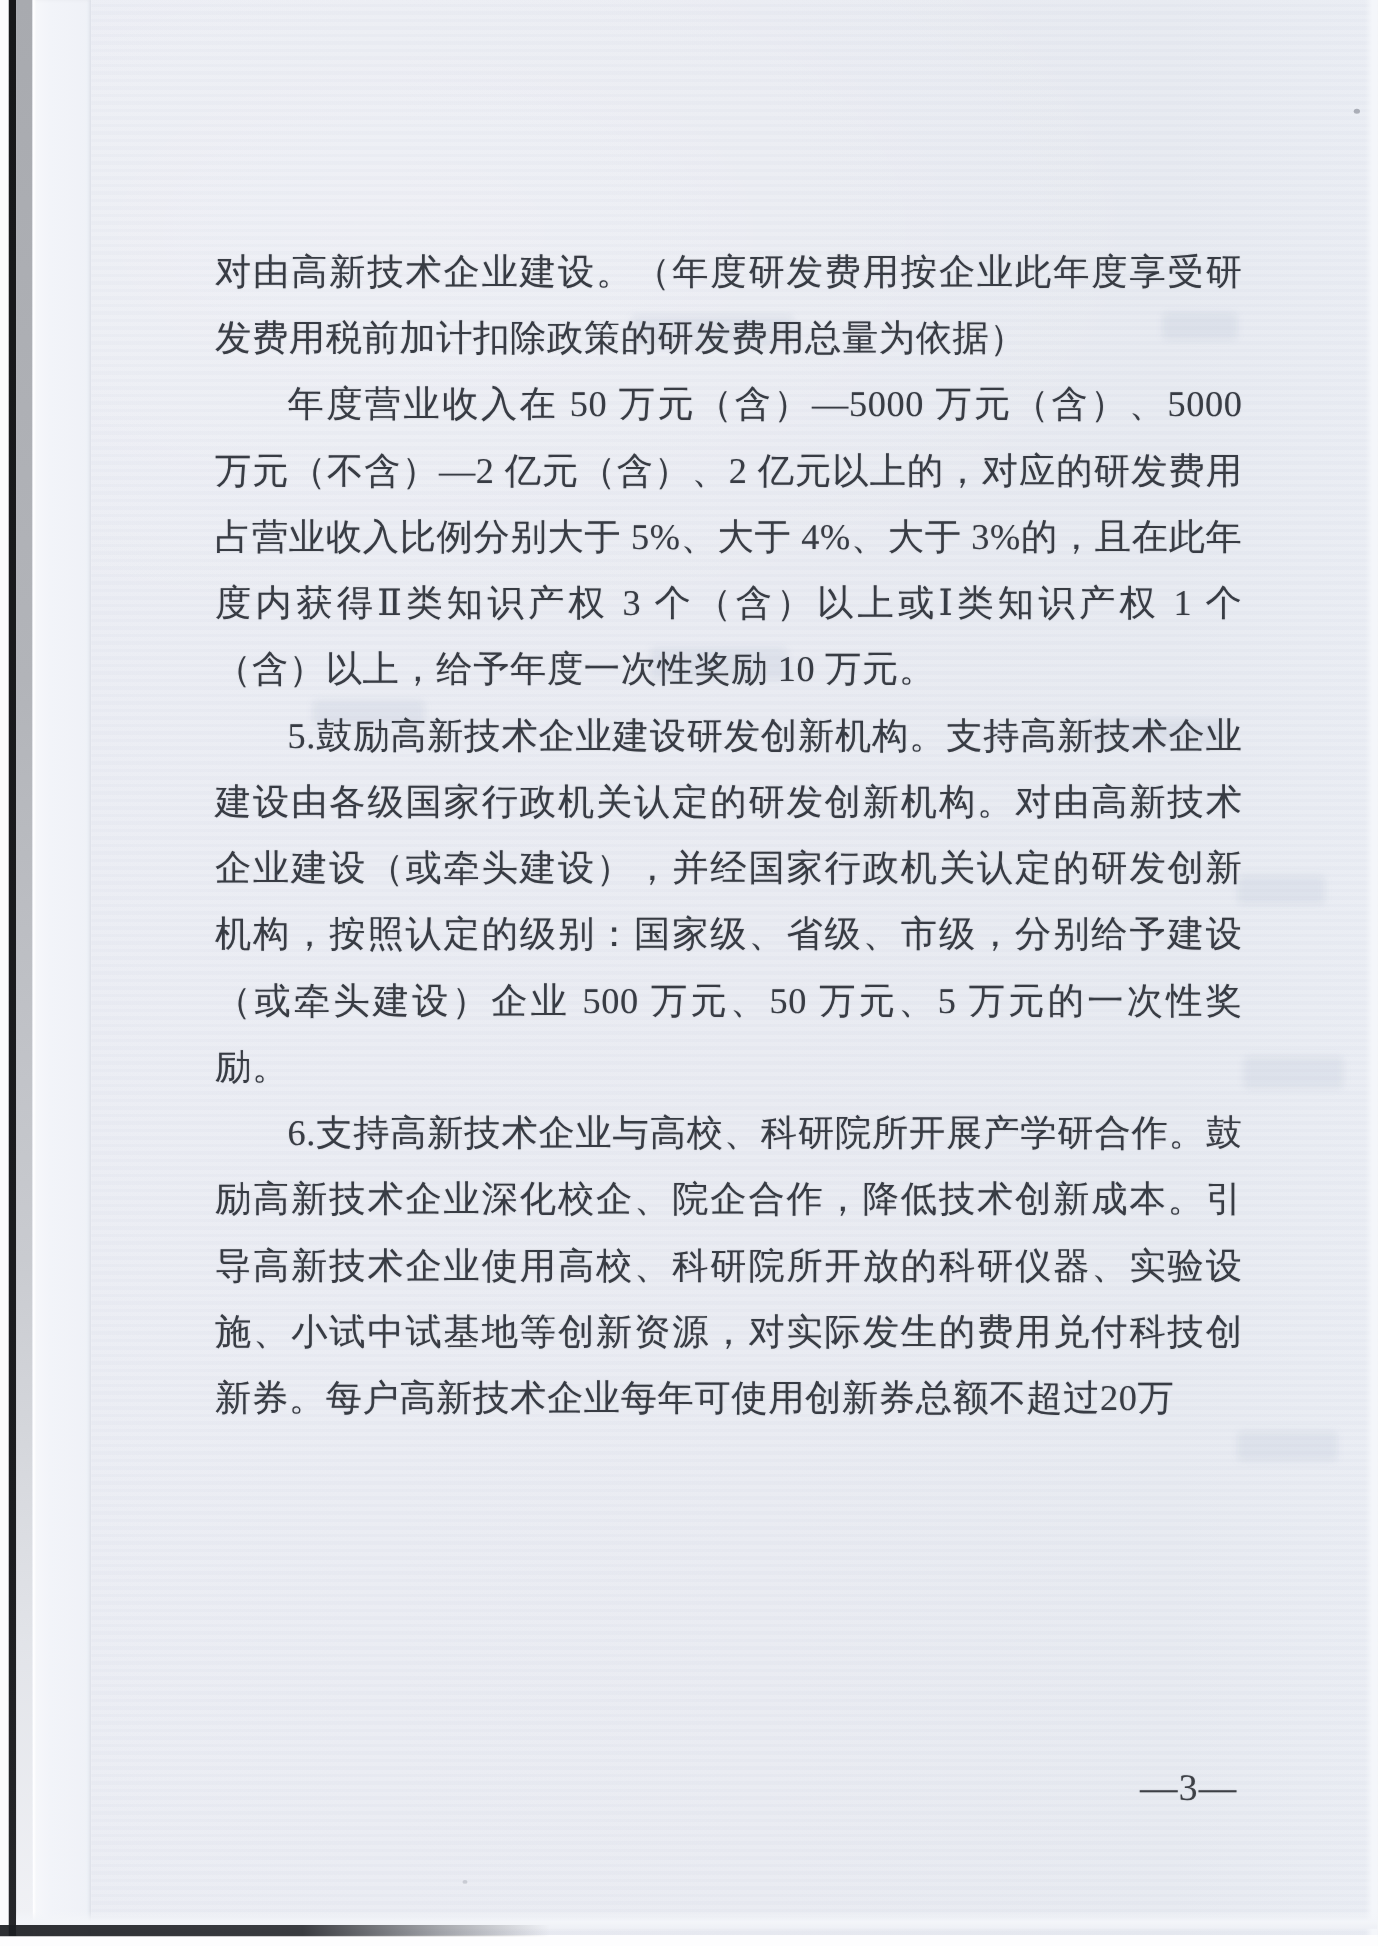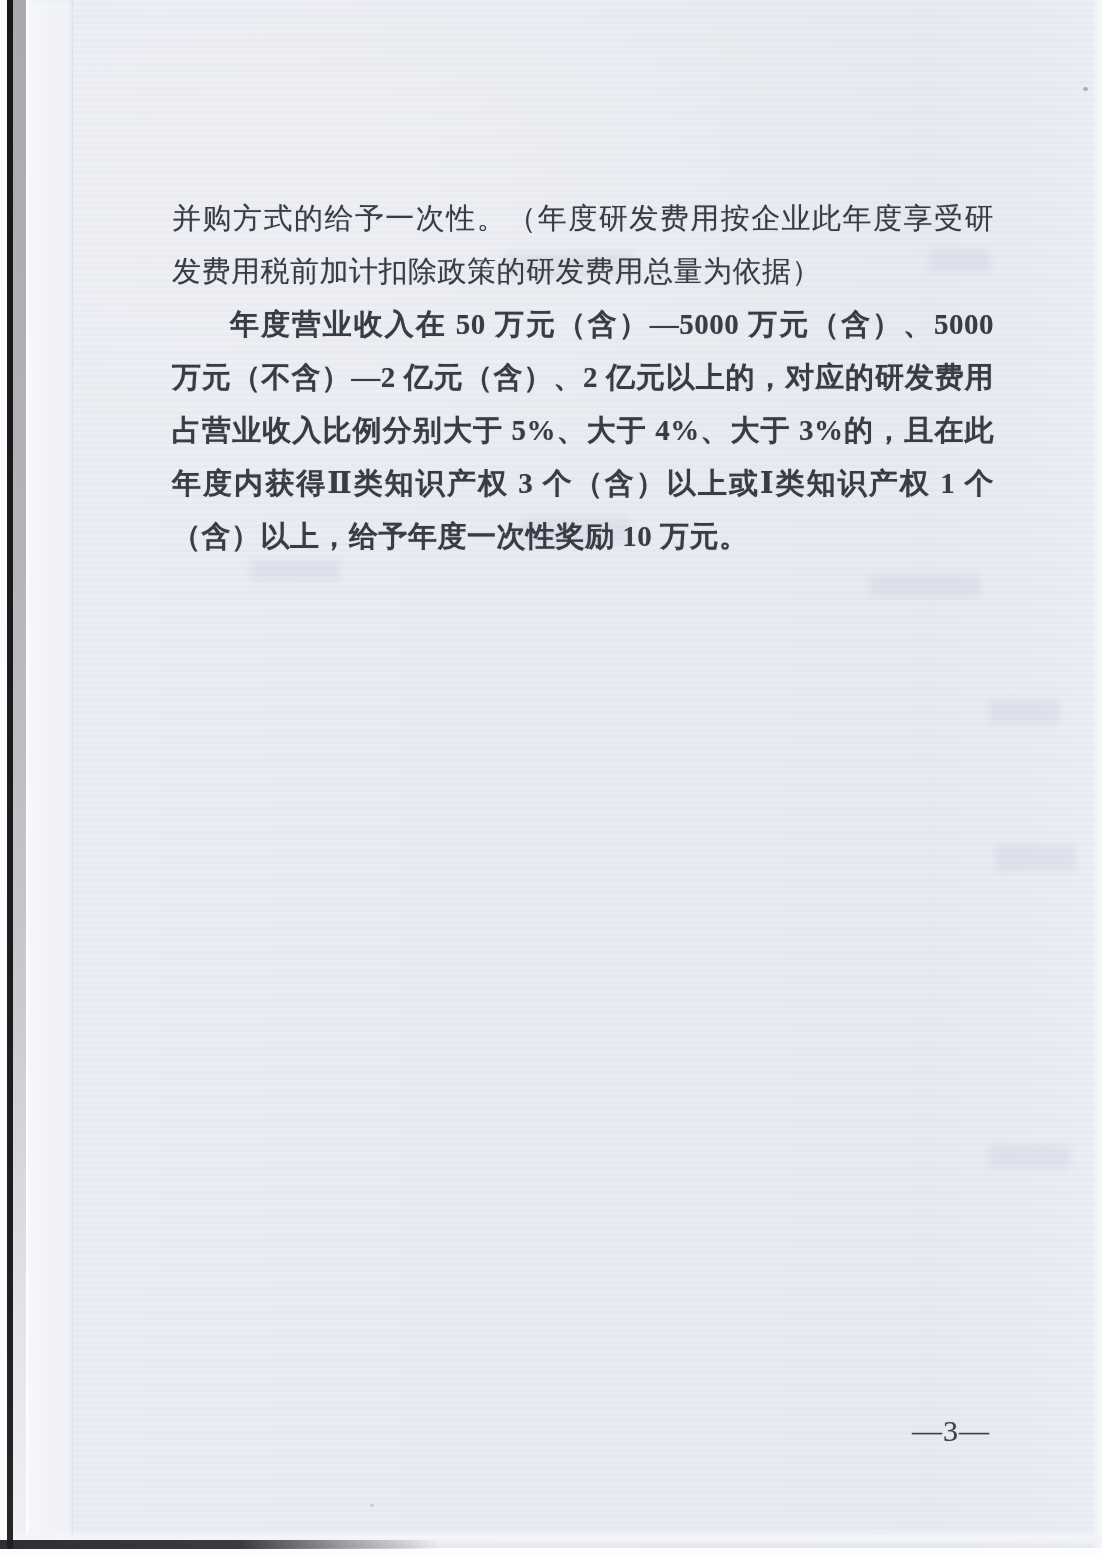--- a/index.html
+++ b/index.html
@@ -91,21 +91,20 @@
     text-align: justify;
     text-shadow: 0 0 1px rgba(56,60,68,0.35);
     letter-spacing: 0.5px;
   }
   .doc-text p {
     margin: 0;
     padding: 0;
   }
   .doc-text p.indent {
     text-indent: 58px;
-    font-weight: bold;
   }
   
   .page-number {
     position: absolute;
     right: 112px;
     top: 1414px;
     font-size: 30px;
     color: #3d4046;
     letter-spacing: 1px;
     text-shadow: 0 0 1px rgba(61,64,70,0.3);
@@ -147,19 +146,21 @@
   <div class="bleed" style="left:520px; top:518px; width:110px; height:26px;"></div>
   <div class="bleed" style="left:870px; top:575px; width:110px; height:22px;"></div>
   <div class="bleed" style="left:990px; top:700px; width:70px; height:24px;"></div>
   <div class="bleed" style="left:995px; top:845px; width:80px; height:26px;"></div>
   <div class="bleed" style="left:250px; top:560px; width:90px; height:20px;"></div>
   <div class="bleed" style="left:990px; top:1145px; width:80px; height:24px;"></div>
   <div class="speck" style="left:1083px; top:87px; width:5px; height:4px;"></div>
   <div class="speck" style="left:370px; top:1504px; width:4px; height:3px; opacity:0.5;"></div>
 
   <div class="doc-text">
-    <p>并购方式的给予一次性。（年度研发费用按企业此年度享受研发费用税前加计扣除政策的研发费用总量为依据）</p>
+    <p>对由高新技术企业建设。（年度研发费用按企业此年度享受研发费用税前加计扣除政策的研发费用总量为依据）</p>
     <p class="indent">年度营业收入在 50 万元（含）—5000 万元（含）、5000 万元（不含）—2 亿元（含）、2 亿元以上的，对应的研发费用占营业收入比例分别大于 5%、大于 4%、大于 3%的，且在此年度内获得Ⅱ类知识产权 3 个（含）以上或Ⅰ类知识产权 1 个（含）以上，给予年度一次性奖励 10 万元。</p>
+    <p class="indent">5.鼓励高新技术企业建设研发创新机构。支持高新技术企业建设由各级国家行政机关认定的研发创新机构。对由高新技术企业建设（或牵头建设），并经国家行政机关认定的研发创新机构，按照认定的级别：国家级、省级、市级，分别给予建设（或牵头建设）企业 500 万元、50 万元、5 万元的一次性奖励。</p>
+    <p class="indent">6.支持高新技术企业与高校、科研院所开展产学研合作。鼓励高新技术企业深化校企、院企合作，降低技术创新成本。引导高新技术企业使用高校、科研院所开放的科研仪器、实验设施、小试中试基地等创新资源，对实际发生的费用兑付科技创新券。每户高新技术企业每年可使用创新券总额不超过20万</p>
   </div>
 
   <div class="page-number">—3—</div>
 
 </div>
 
 </body></html>

